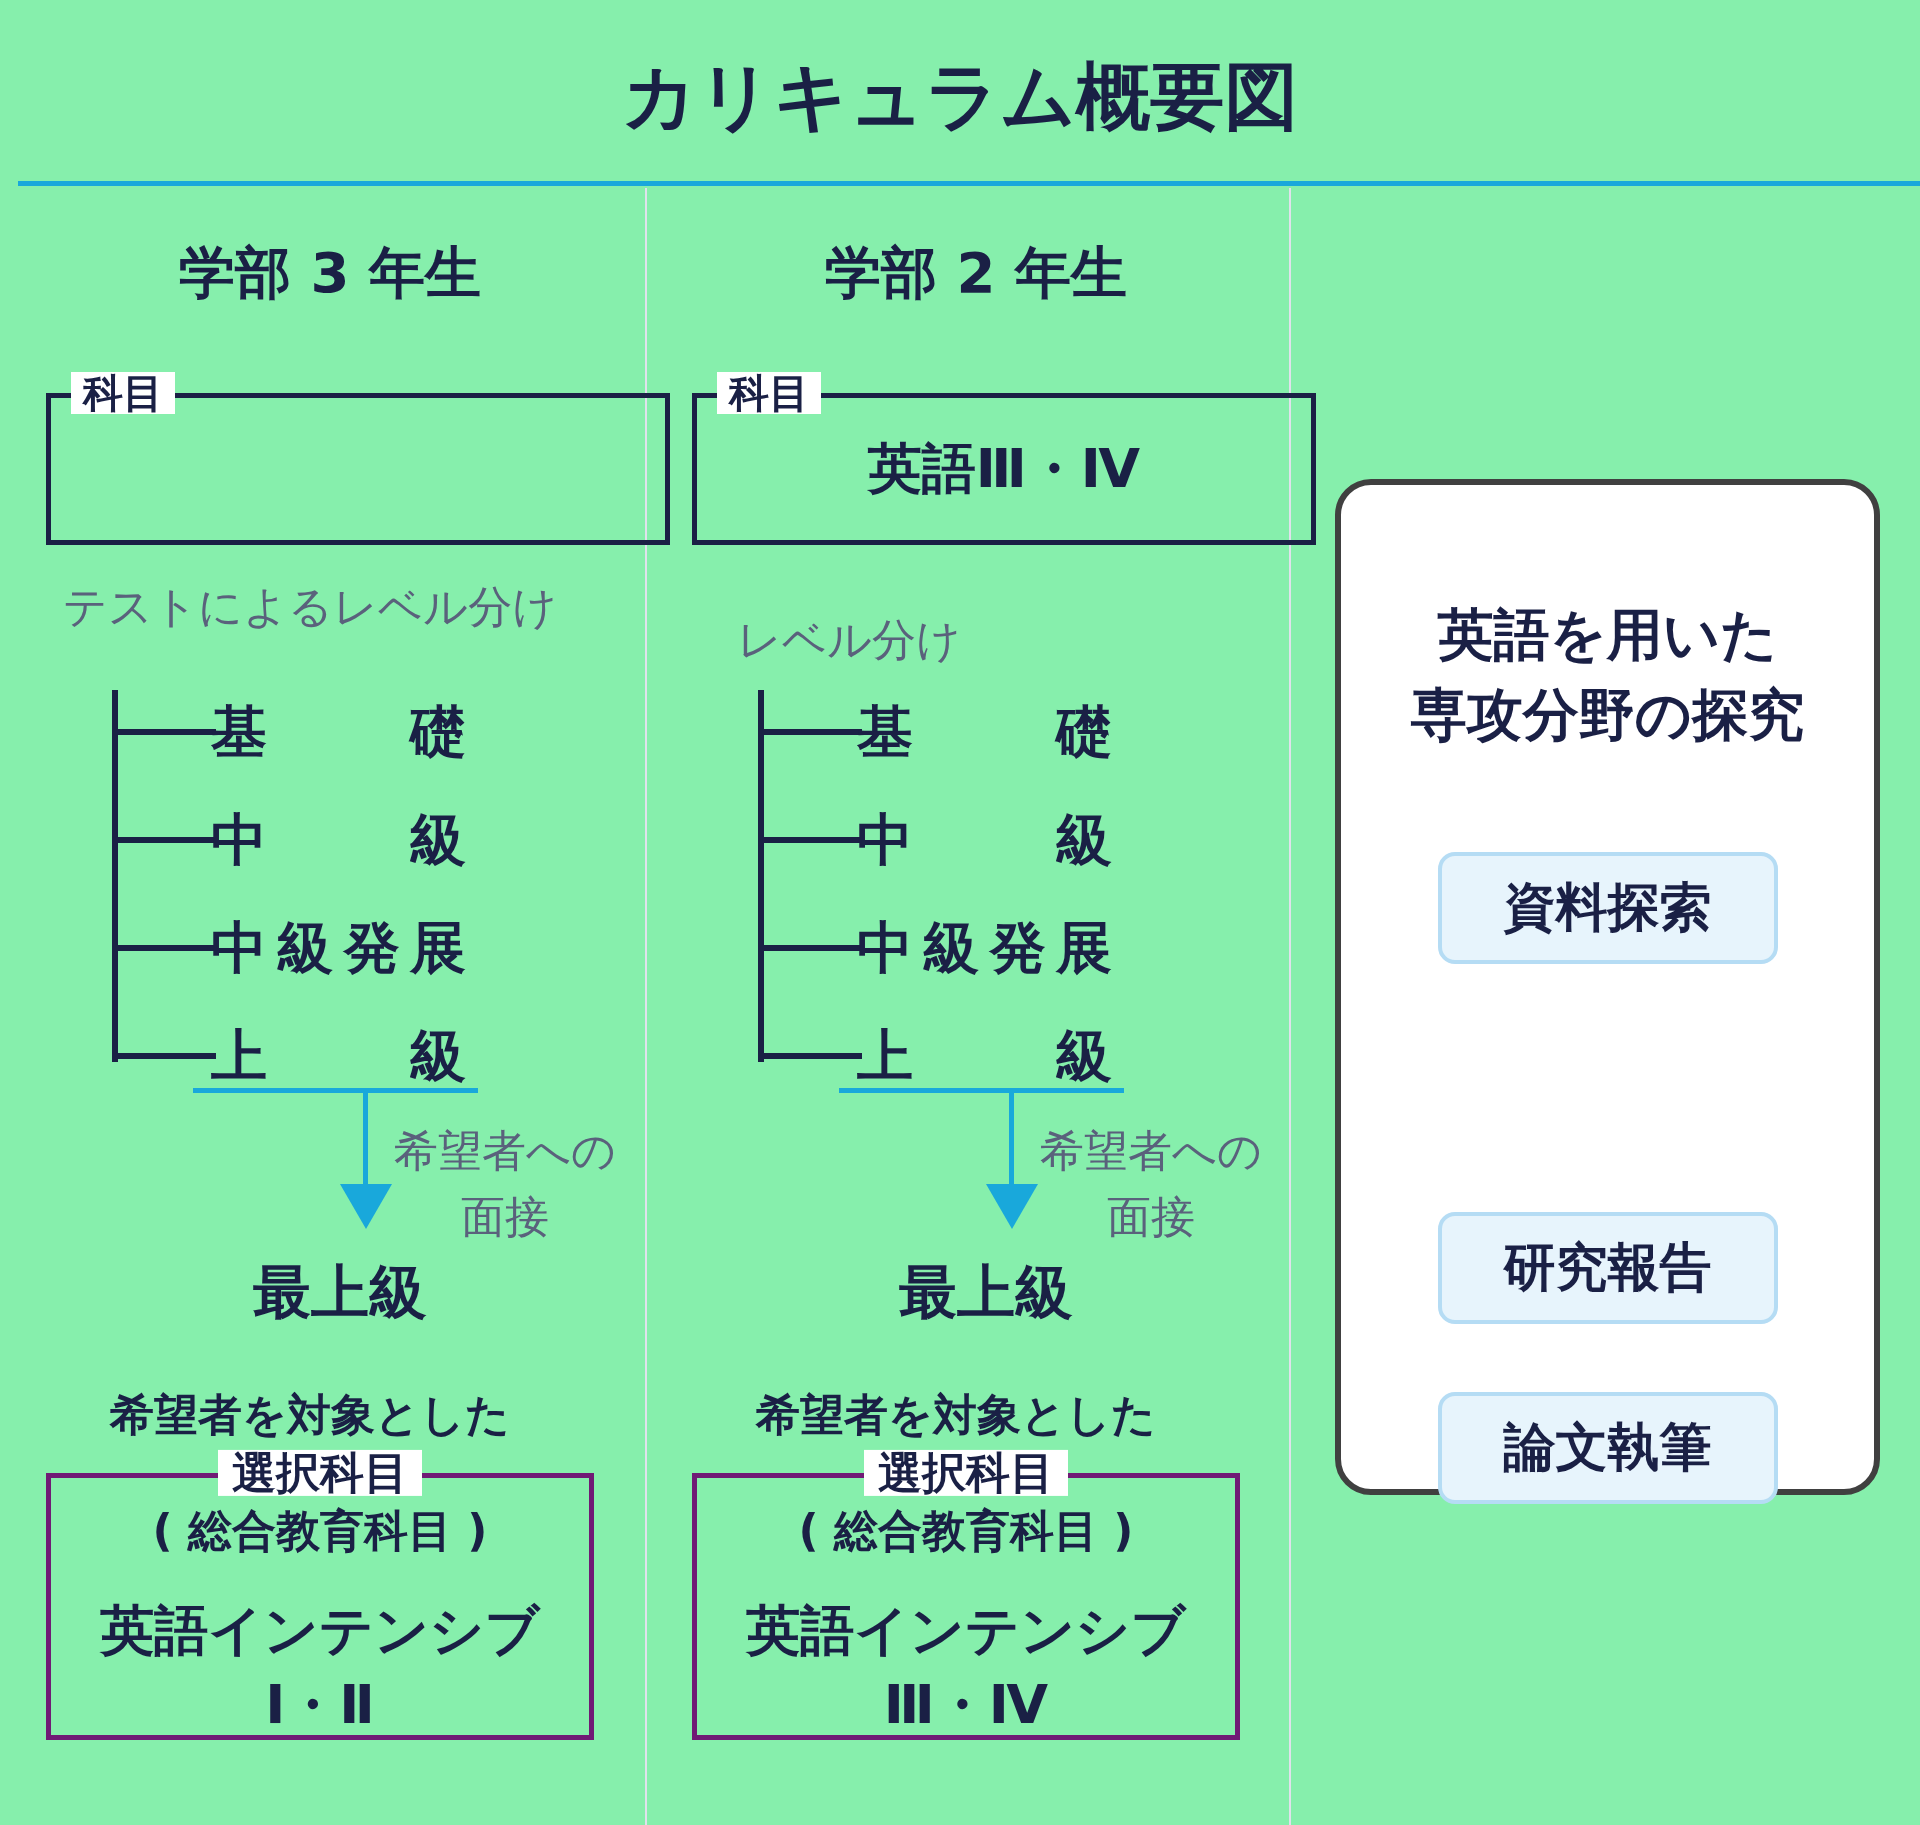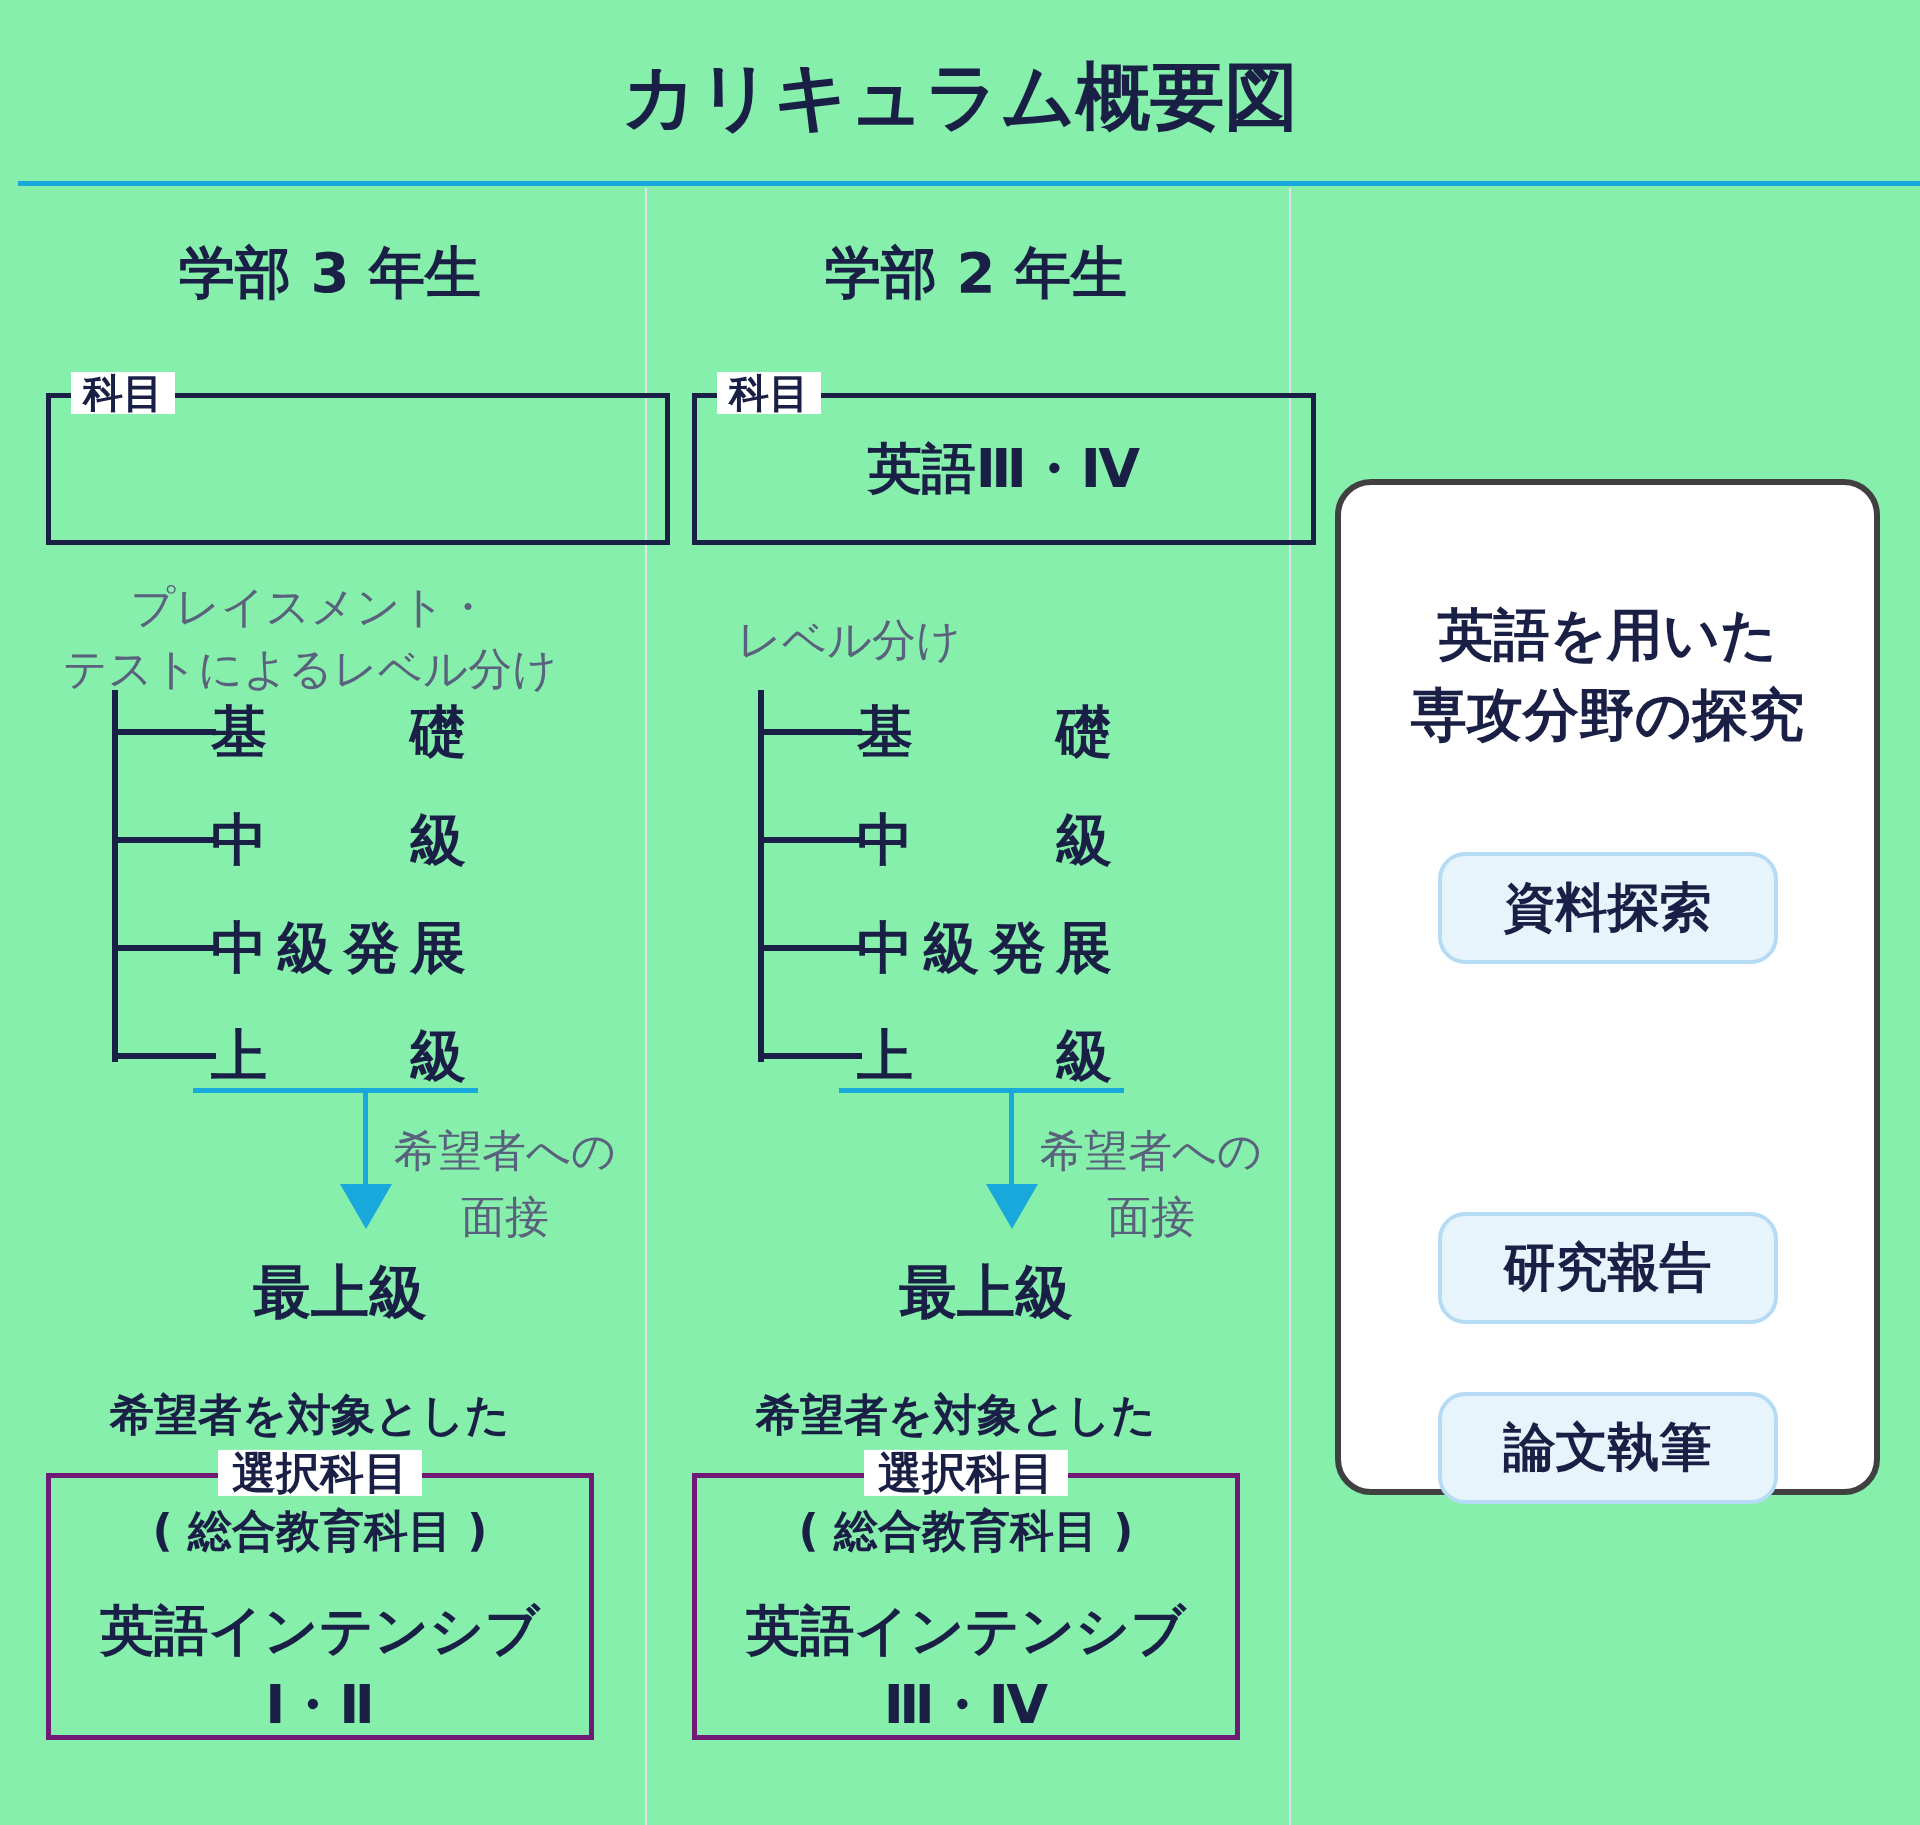--- a/index.html
+++ b/index.html
@@ -49,21 +49,21 @@
   .legend-center{position:absolute;top:-5px;left:50%;transform:translate(-50%,-50%);background:#ffffff;
     padding:0 14px;font-size:44px;font-weight:700;line-height:1.05;white-space:nowrap;}
   .elective-category{position:absolute;top:24px;left:0;width:100%;text-align:center;font-size:44px;font-weight:700;}
   .elective-course{position:absolute;top:116px;left:0;width:100%;text-align:center;font-size:54px;font-weight:700;line-height:74px;}
   
   #right-panel{left:1335px;top:479px;width:545px;height:1016px;border:6px solid #404040;
     border-radius:36px;box-sizing:border-box;background:#ffffff;}
   .panel-heading{position:absolute;top:110px;left:0;width:100%;text-align:center;
     font-size:56px;font-weight:700;line-height:80px;}
   .panel-btn{position:absolute;left:50%;transform:translateX(-50%);width:340px;height:112px;
-    background:#e7f4fc;border:4px solid #b5dcf4;border-radius:27px;box-sizing:border-box;
+    background:#e7f4fc;border:4px solid #b5dcf4;border-radius:17px;box-sizing:border-box;
     display:flex;align-items:center;justify-content:center;font-size:52px;font-weight:700;}
   .btn-0{top:367px;}.btn-1{top:547px;}.btn-2{top:727px;}.btn-3{top:907px;}
 </style>
 </head>
 <body>
 
 <div id="canvas">
 
   <div class="abs title">カリキュラム概要図</div>
   <div class="abs top-rule"></div>
@@ -71,21 +71,20 @@
   <div class="abs divider" id="divider-2"></div>
 
   <div class="abs col" id="col-1">
     <div class="abs col-header">学部 3 年生</div>
 
     <div class="abs subject-box">
       <span class="legend-left">科目</span>
     </div>
 
     <div class="abs note">
-      <div>プレイスメント・</div>
       <div>テストによるレベル分け</div>
     </div>
 
     <div class="abs tree-vline"></div>
     <div class="abs tree-tick tick-0"></div>
     <div class="abs tree-tick tick-1"></div>
     <div class="abs tree-tick tick-2"></div>
     <div class="abs tree-tick tick-3"></div>
     <div class="abs tree-label lvl-0">基礎</div>
     <div class="abs tree-label lvl-1">中級</div>

